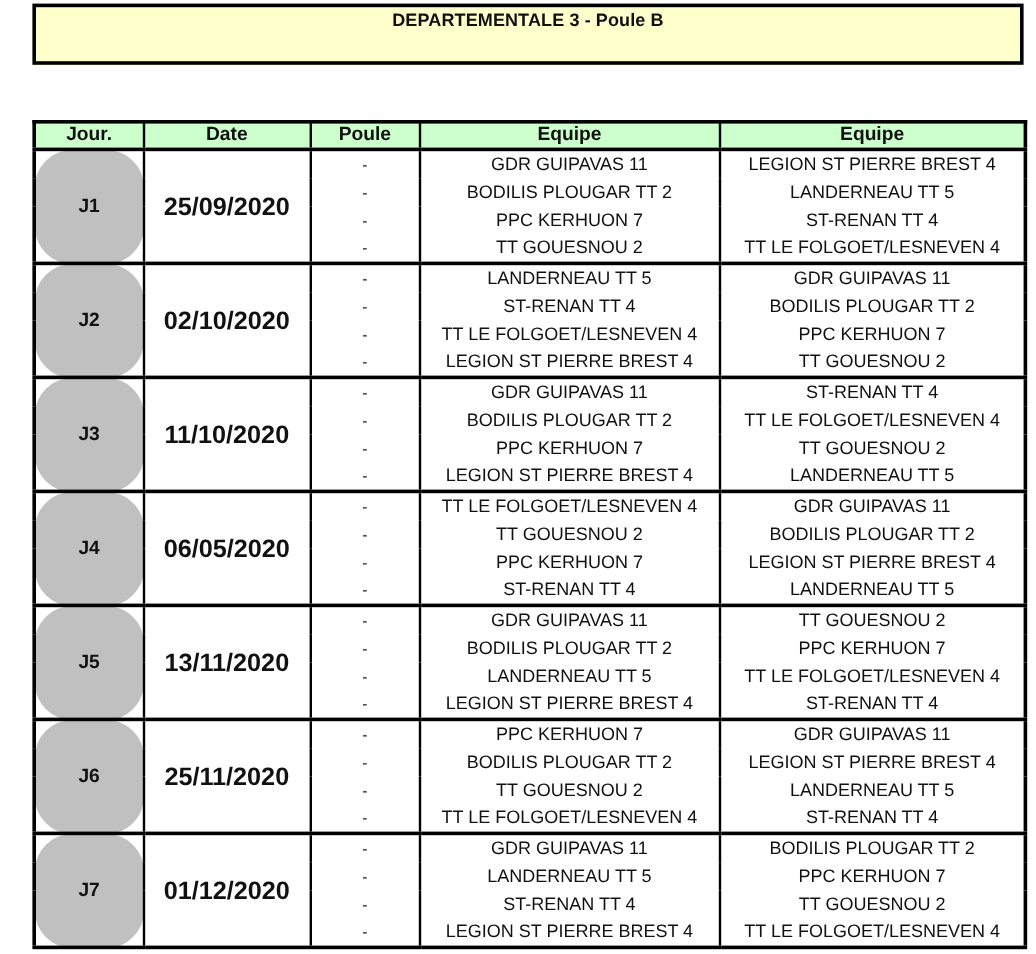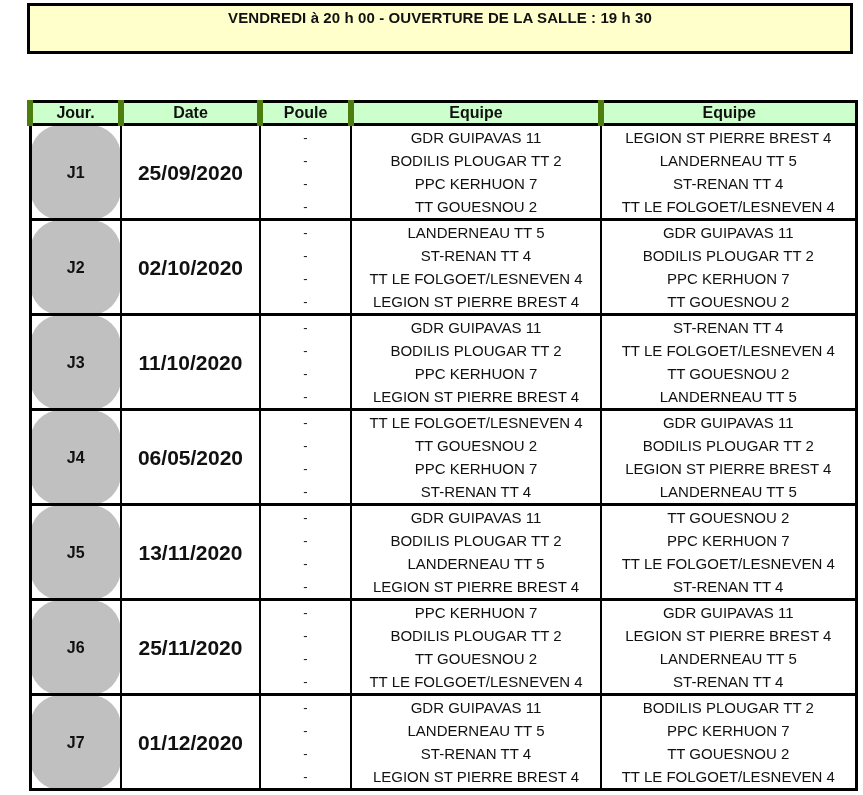--- a/index.html
+++ b/index.html
@@ -45,21 +45,21 @@
     table.schedule col.c-score { width: 91px; }
     table.schedule col.c-eq1 { width: 250px; }
     table.schedule col.c-eq2 { width: 255px; }
 
     table.schedule th {
       background: #CCFFCC;
       font-weight: bold;
       font-size: 16px;
       height: 20px;
       padding: 0;
-      border-left: 6px solid #4d7c0f;
+      border-left: 2px solid #4d7c0f;
       border-right: 2px solid #000;
       border-bottom: 3px solid #000;
       text-align: center;
       line-height: 20px;
     }
     table.schedule td {
       padding: 0;
       text-align: center;
       font-size: 15px;
       height: 23px;
@@ -86,21 +86,21 @@
     table.schedule td.jour,
     table.schedule td.date {
       border-bottom: 3px solid #000;
       border-radius: 31px;
     }
   </style>
 </head>
 <body>
 
 <div class="banner">
-  <div>VENDREDI à 20 h 00 - OUVERTURE DE LA SALLE : 19 h 30</div>
+  <div>DEPARTEMENTALE 3 - Poule B</div>
 </div>
 
 <table class="schedule">
   <colgroup>
     <col class="c-jour">
       <col class="c-date">
       <col class="c-score">
       <col class="c-eq1">
       <col class="c-eq2">
   </colgroup>

